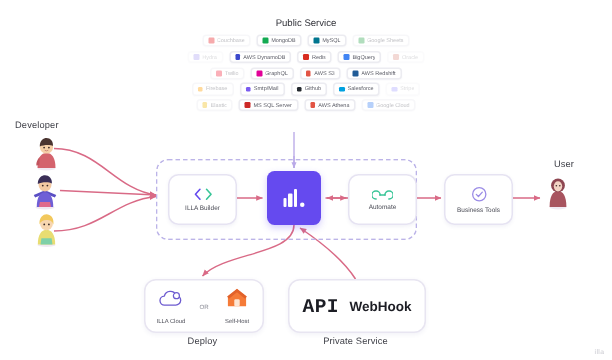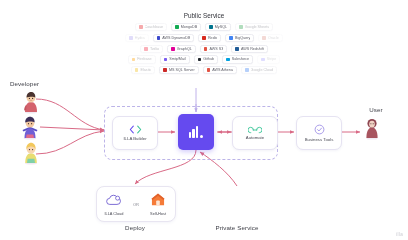--- a/index.html
+++ b/index.html
@@ -313,20 +313,24 @@
           <path d="M8 1 L15 6.6 L15 14 L1 14 L1 6.6 Z" fill="#f57b38"></path>
           <path d="M8 0.6 L15.6 6.6 L14.2 8.2 L8 3.3 L1.8 8.2 L0.4 6.6 Z" fill="#e2622a"></path>
           <rect x="5.9" y="8.6" width="4.2" height="5.4" rx="1" fill="#fde6d4"></rect>
         </svg>
       </span>
       <span class="dl">Self-Host</span>
     </div>
   </div>
   <div class="abs cap" id="deploy-caption">Deploy</div>
 
+  <div class="abs" id="webhook-card">
+    <span id="api-text">API</span>
+    <span id="webhook-text">WebHook</span>
+  </div>
   <div class="abs cap" id="private-caption">Private Service</div>
 
   <div class="abs cap" id="developer-label" style="text-align:left;">Developer</div>
   <div class="abs cap" id="user-label">User</div>
 
   <div class="person" id="dev1">
     <svg width="22" height="24" viewBox="0 0 22 24">
       <ellipse cx="11" cy="22.4" rx="6" ry="1.2" fill="#f0e9f2"></ellipse>
       <path d="M5 22 C5 15 7.5 12 11 12 C14.5 12 17 15 17 22 Z" fill="#d4636d"></path>
       <path d="M6.5 14.5 C5 16 4 18.4 4.2 20.4 L6.2 20 Z" fill="#c2555f"></path>

